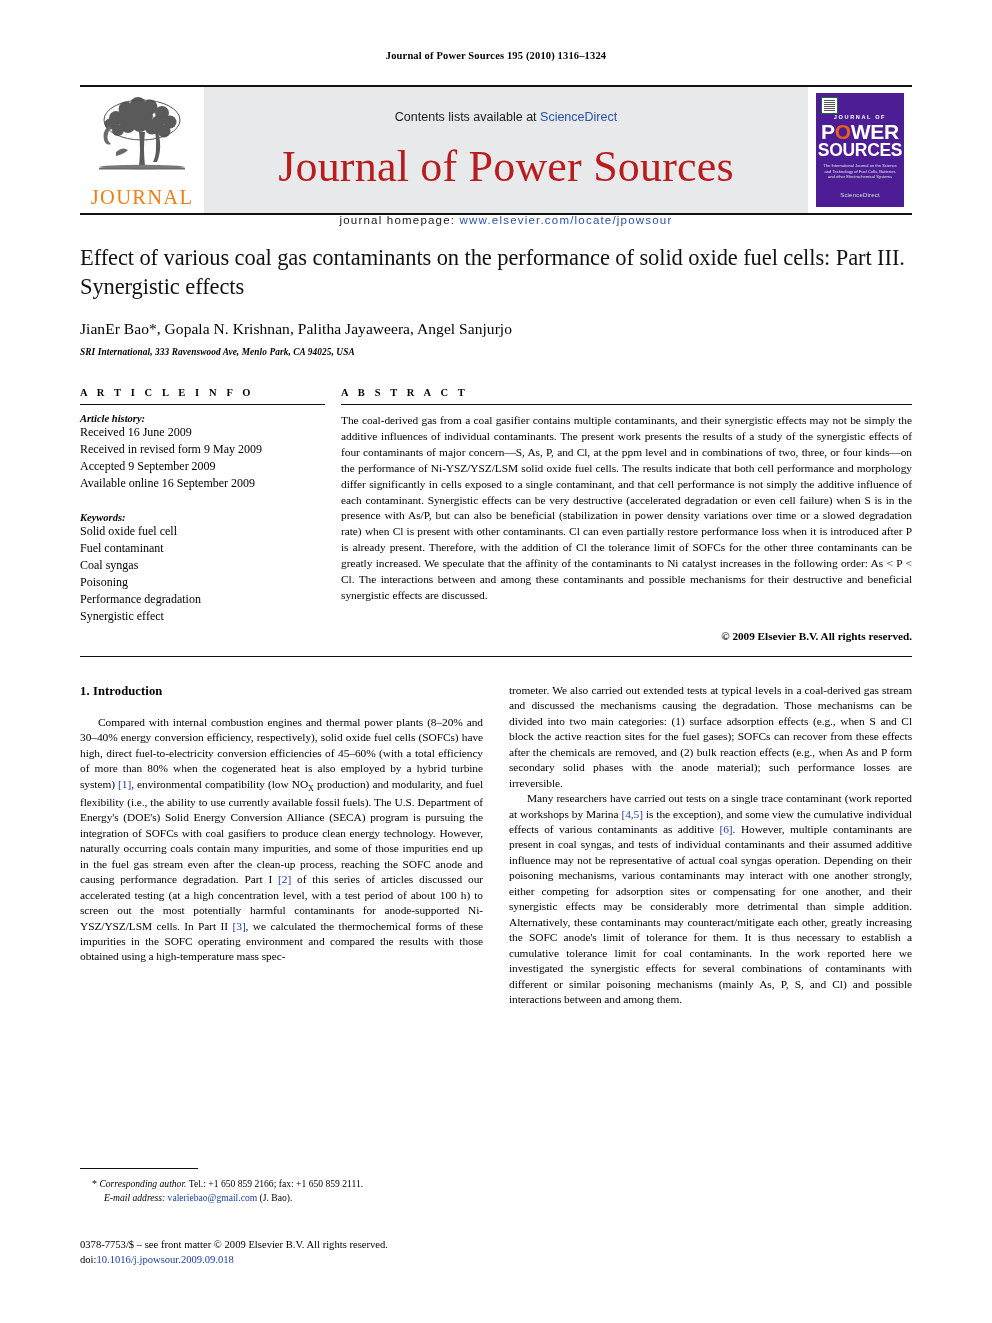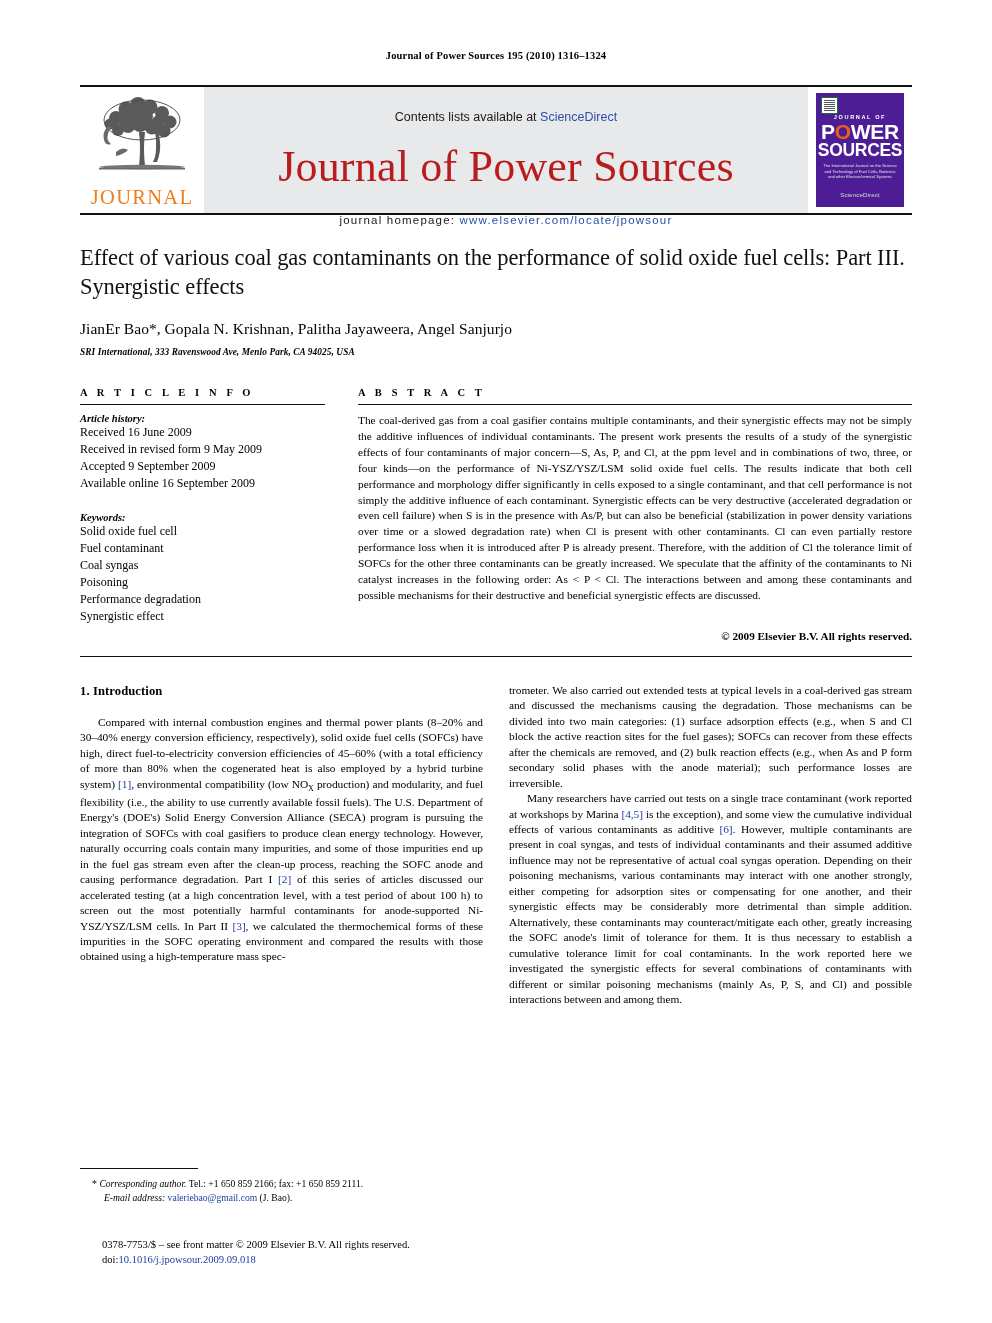--- a/index.html
+++ b/index.html
@@ -195,21 +195,21 @@
     font-size: 9.3px;
     font-style: italic;
     font-weight: bold;
     letter-spacing: 0.1px;
   }
 
   
   .info-abstract {
     margin-top: 30px;
     display: flex;
-    gap: 33px;
+    gap: 16px;
   }
   .col-info { width: 245px; flex: 0 0 245px; }
   .col-abstract { flex: 1 1 auto; }
   .sec-head {
     font-family: "Liberation Serif", serif;
     font-size: 10.5px;
     font-weight: bold;
     letter-spacing: 3.6px;
     padding-bottom: 6px;
   }
@@ -295,21 +295,20 @@
   .footnote .star { font-size: 10px; }
   .footnote .em { font-style: italic; }
   a.mail { color: #1b3fa0; text-decoration: none; }
   .imprint {
     position: absolute;
     left: 80px;
     top: 1237px;
     width: 460px;
     font-size: 10.6px;
     line-height: 1.45;
-    margin-left: 22px;
   }
   a.doi { color: #1b3fa0; text-decoration: none; }
   sub.nox { font-size: 8px; }
 </style>
 </head>
 <body>
 
 <div class="page">
 
   <div class="running-head">Journal of Power Sources 195 (2010) 1316–1324</div>

